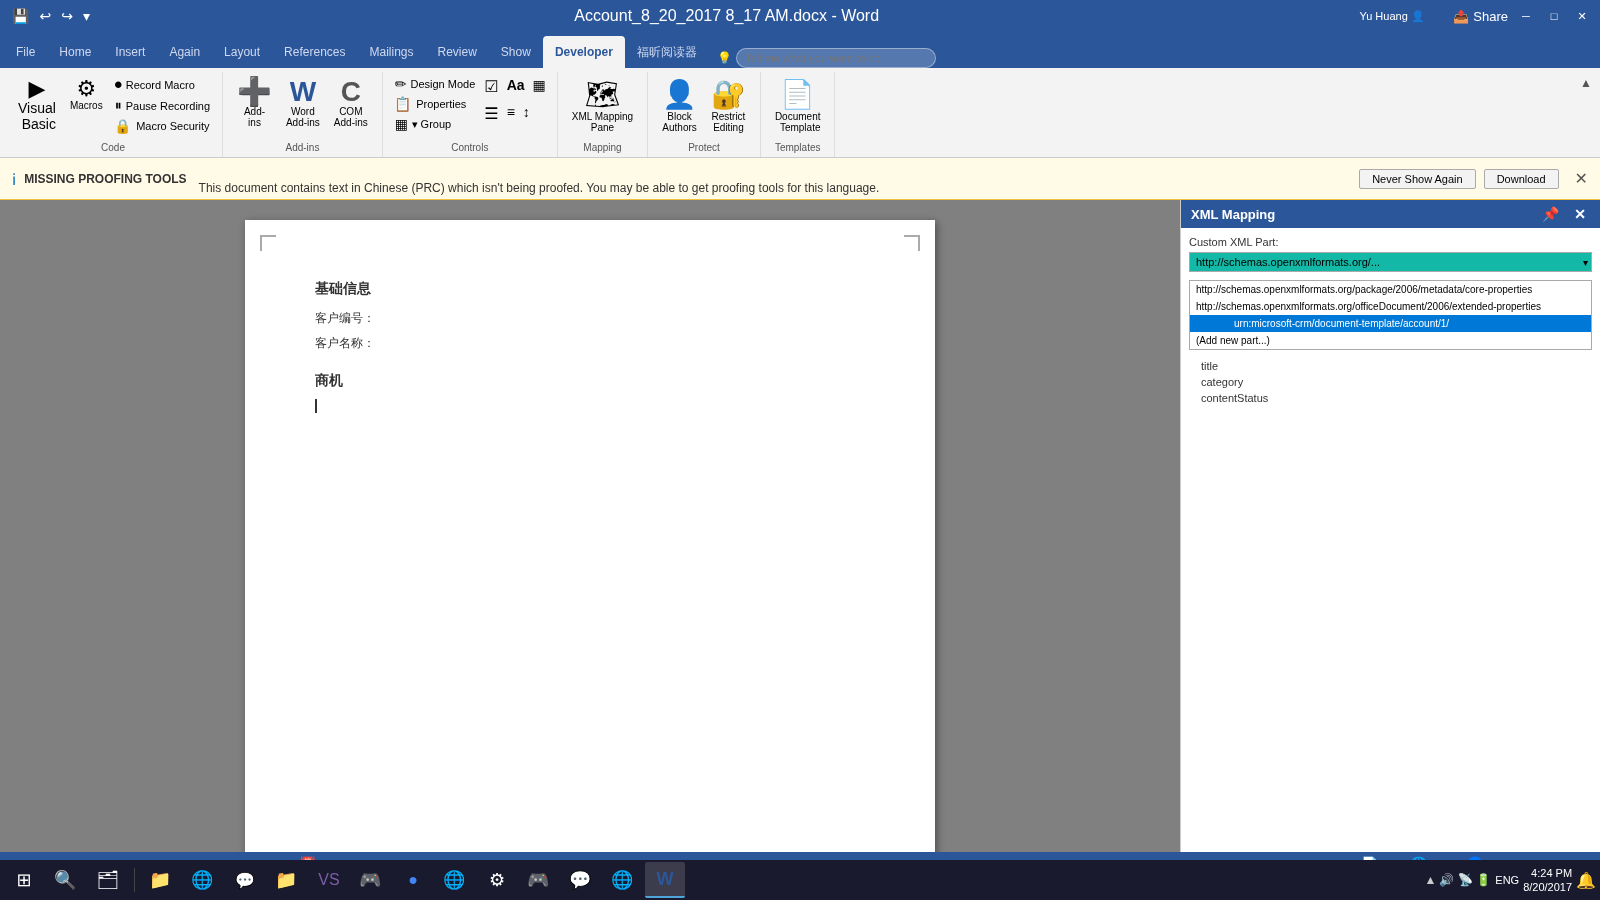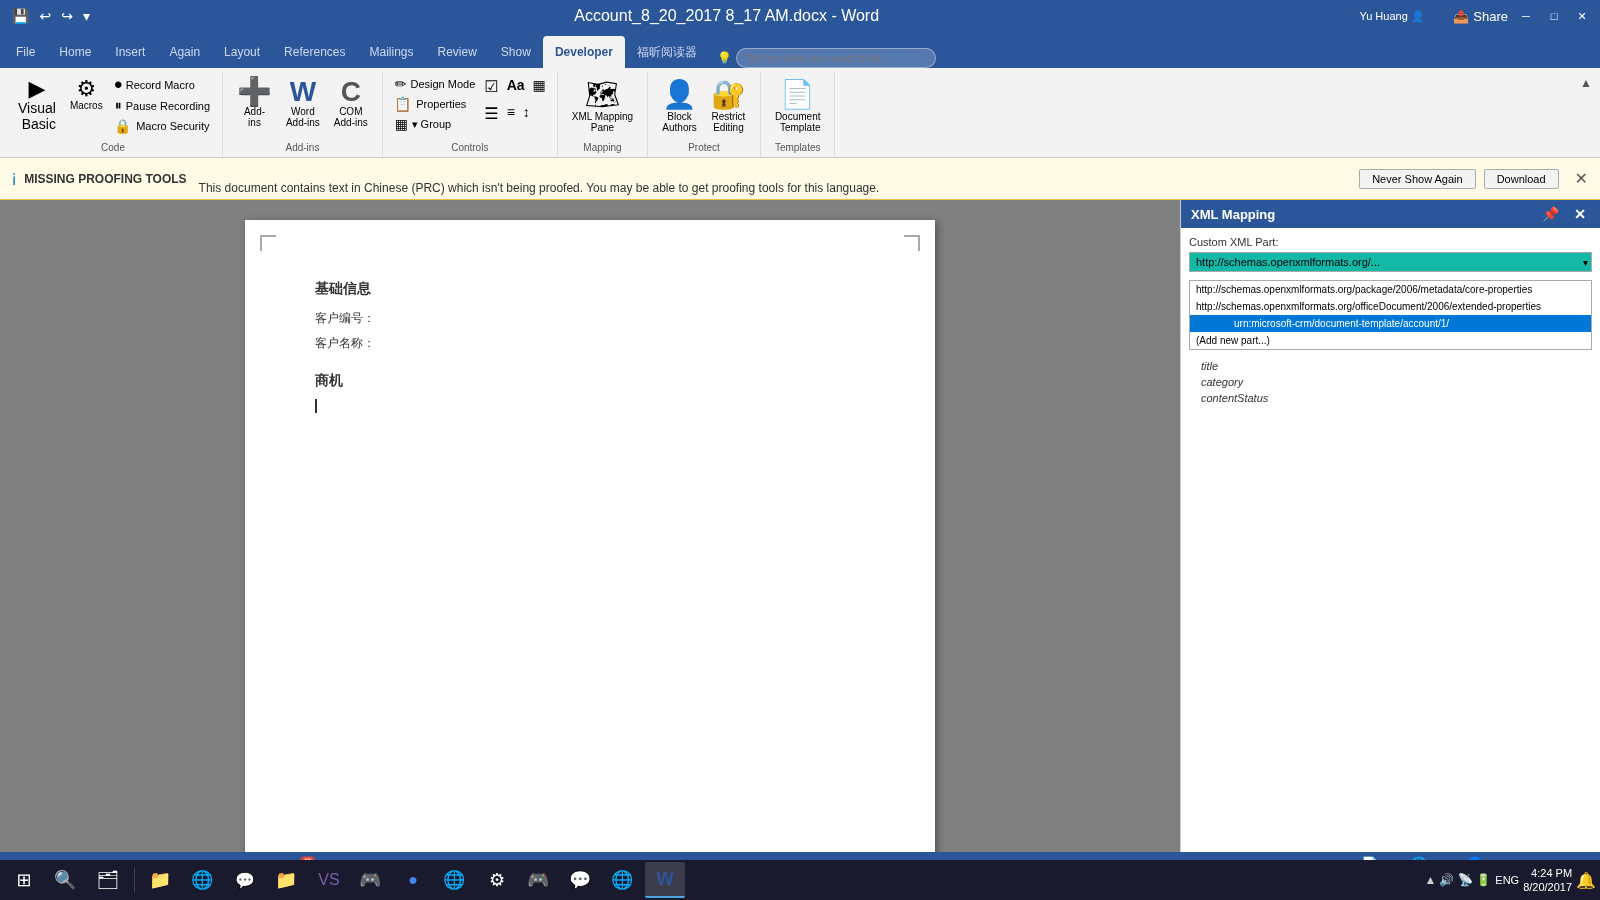--- a/index.html
+++ b/index.html
@@ -121,21 +121,21 @@
       cursor: pointer;
     }
     .xml-dropdown-arrow { position: absolute; right: 4px; top: 50%; transform: translateY(-50%); font-size: 10px; pointer-events: none; }
 
     
     .xml-list { border: 1px solid #aaa; font-size: 11px; }
     .xml-list-item { padding: 3px 6px; cursor: pointer; white-space: nowrap; overflow: hidden; text-overflow: ellipsis; }
     .xml-list-item.selected { background: #0078d7; color: white; }
 
     
-    .xml-tree { margin-top: 8px; padding-left: 8px; font-style: italic; }
+    .xml-tree { margin-top: 8px; padding-left: 8px; }
     .xml-tree-node { font-size: 11px; padding: 2px 4px; color: #333; cursor: pointer; }
 
     
     .status-bar {
       background: #2b579a;
       color: white;
       height: 24px;
       display: flex;
       align-items: center;
       padding: 0 10px;

